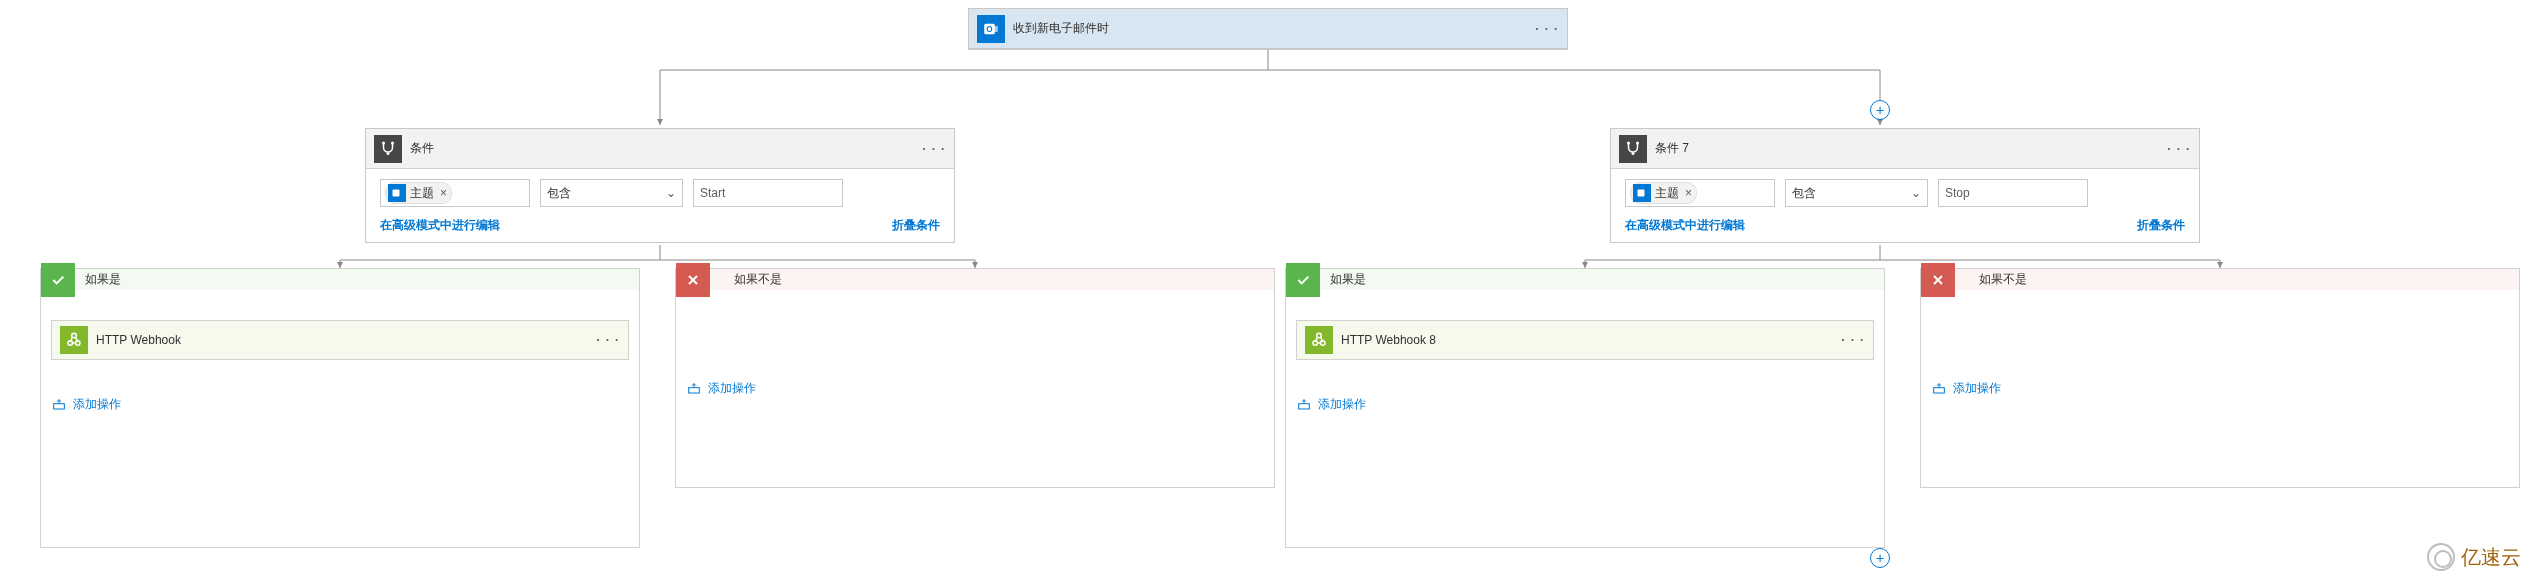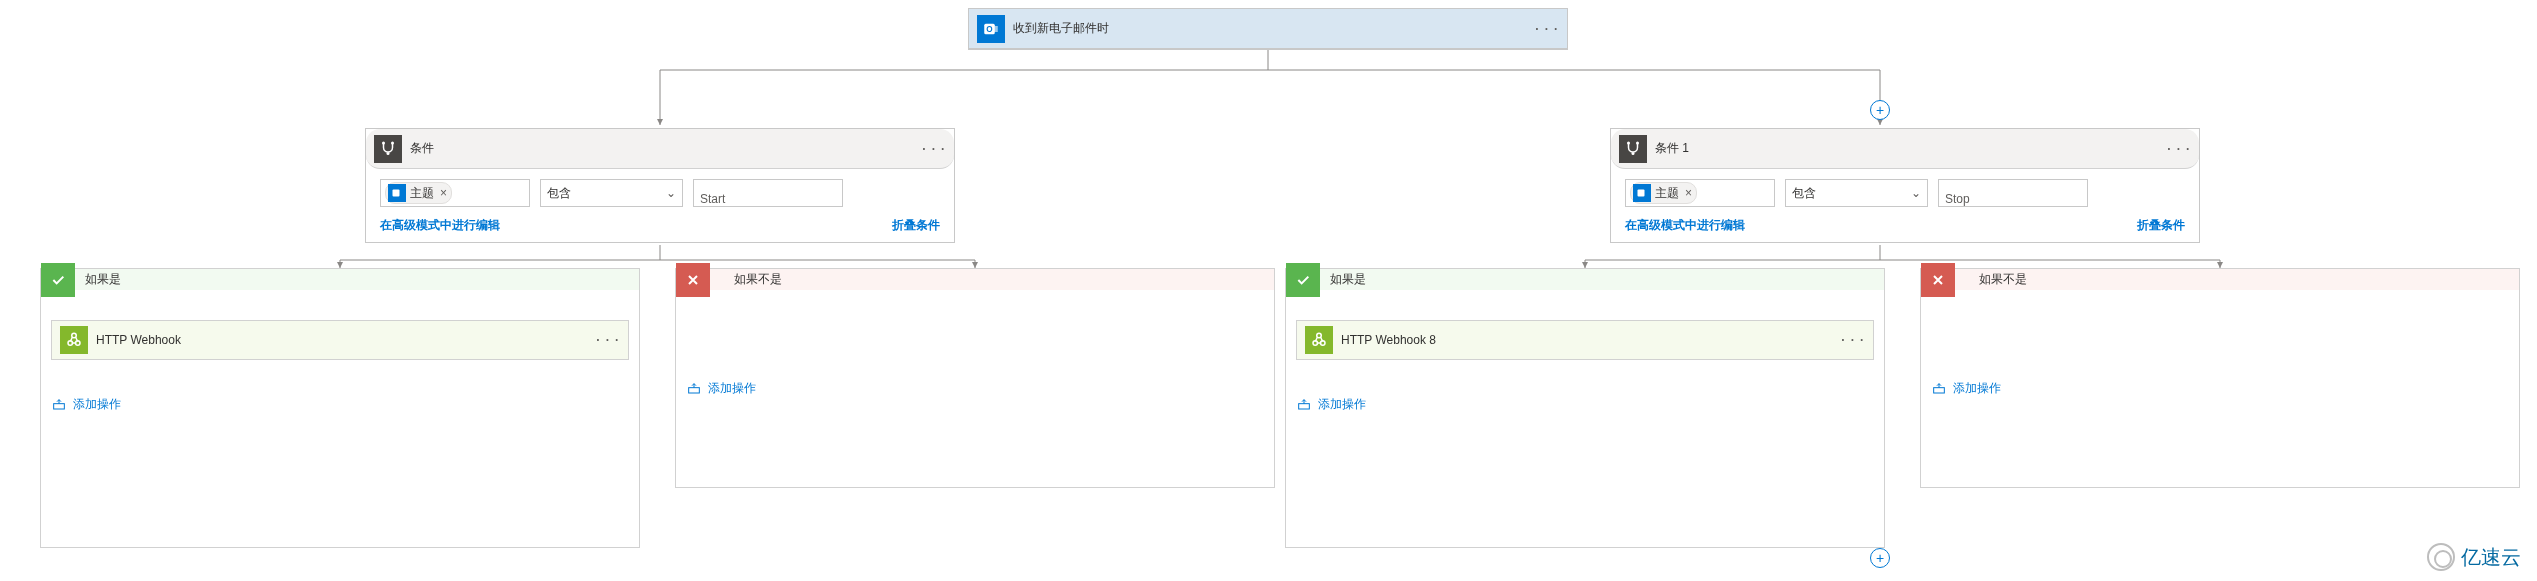--- a/index.html
+++ b/index.html
@@ -49,21 +49,21 @@
   .card-header {
     display: flex;
     align-items: center;
     height: 40px;
     padding: 0 8px;
     gap: 8px;
   }
   .trigger-card { width: 600px; }
   .trigger-card .card-header { background: var(--trigger-bg); border-bottom: 1px solid var(--border-gray); }
   .condition-card { width: 590px; }
-  .condition-card .card-header { background: var(--header-bg); border-bottom: 1px solid var(--border-light); border-radius: 14px; }
+  .condition-card .card-header { background: var(--header-bg); border-bottom: 1px solid var(--border-light); }
   .condition-body { padding: 10px 14px 8px; }
   .condition-row { display: flex; gap: 10px; align-items: center; }
   .token-input {
     display: flex; align-items: center;
     border: 1px solid var(--border-gray);
     height: 28px; width: 150px; padding: 2px 4px; gap: 4px;
     background: #fff;
   }
   .token-chip {
     display: inline-flex; align-items: center; gap: 4px;
@@ -77,21 +77,21 @@
   .select-box {
     display: flex; align-items: center; justify-content: space-between;
     border: 1px solid var(--border-gray);
     height: 28px; width: 143px; padding: 0 6px;
     background: #fff;
   }
   .select-box .chev { color: #605e5c; }
   .value-input {
     border: 1px solid var(--border-gray);
     height: 28px; width: 150px; padding: 0 6px;
-    display: flex; align-items: flex-end;
+    display: flex; align-items: center;
     background: #fff;
     color: #605e5c;
   }
   .condition-links {
     display: flex; justify-content: space-between;
     margin-top: 10px; font-size: 12px;
   }
   .link { color: var(--link-blue); cursor: pointer; font-weight: bold; }
   .ellipsis { margin-left: auto; color: #605e5c; letter-spacing: 1px; font-weight: bold; cursor: pointer; }
 
@@ -134,21 +134,21 @@
     background: #fff;
     display: flex; align-items: center; justify-content: center;
     color: var(--link-blue);
     font-size: 14px;
     line-height: 1;
   }
 
   .watermark {
     position: absolute; right: 16px; bottom: 10px;
     display: flex; align-items: center; gap: 6px;
-    color: #0369a1; font-size: 20px;
+    color: #a16207; font-size: 20px;
   }
   .watermark .circ {
     width: 28px; height: 28px; border-radius: 50%;
     border: 2px solid #bdbdbd;
     display: inline-block; position: relative;
   }
   .watermark .circ::before {
     content: ""; position: absolute;
     width: 14px; height: 14px; border-radius: 50%;
     border: 2px solid #bdbdbd;
@@ -243,21 +243,21 @@
 <div class="card condition-card" style="left:1610px; top:128px;">
   <div class="card-header">
     <span class="icon-box icon-condition">
       <svg viewBox="0 0 24 24">
           <path d="M6 4v6a6 6 0 0 0 12 0V4" stroke="#fff" stroke-width="2" fill="none"></path>
           <circle cx="6" cy="4" r="2" fill="#fff"></circle>
           <circle cx="18" cy="4" r="2" fill="#fff"></circle>
           <circle cx="12" cy="18" r="2" fill="#fff"></circle>
         </svg>
     </span>
-    <span>条件 1</span>
+    <span>条件 7</span>
     <span class="ellipsis">· · ·</span>
   </div>
   <div class="condition-body">
     <div class="condition-row">
       <div class="token-input">
         <span class="token-chip">
           <span class="icon-outlook-small">
             <svg viewBox="0 0 24 24">
                 <rect x="3" y="5" width="14" height="14" rx="2" fill="#fff"></rect>
               </svg>

